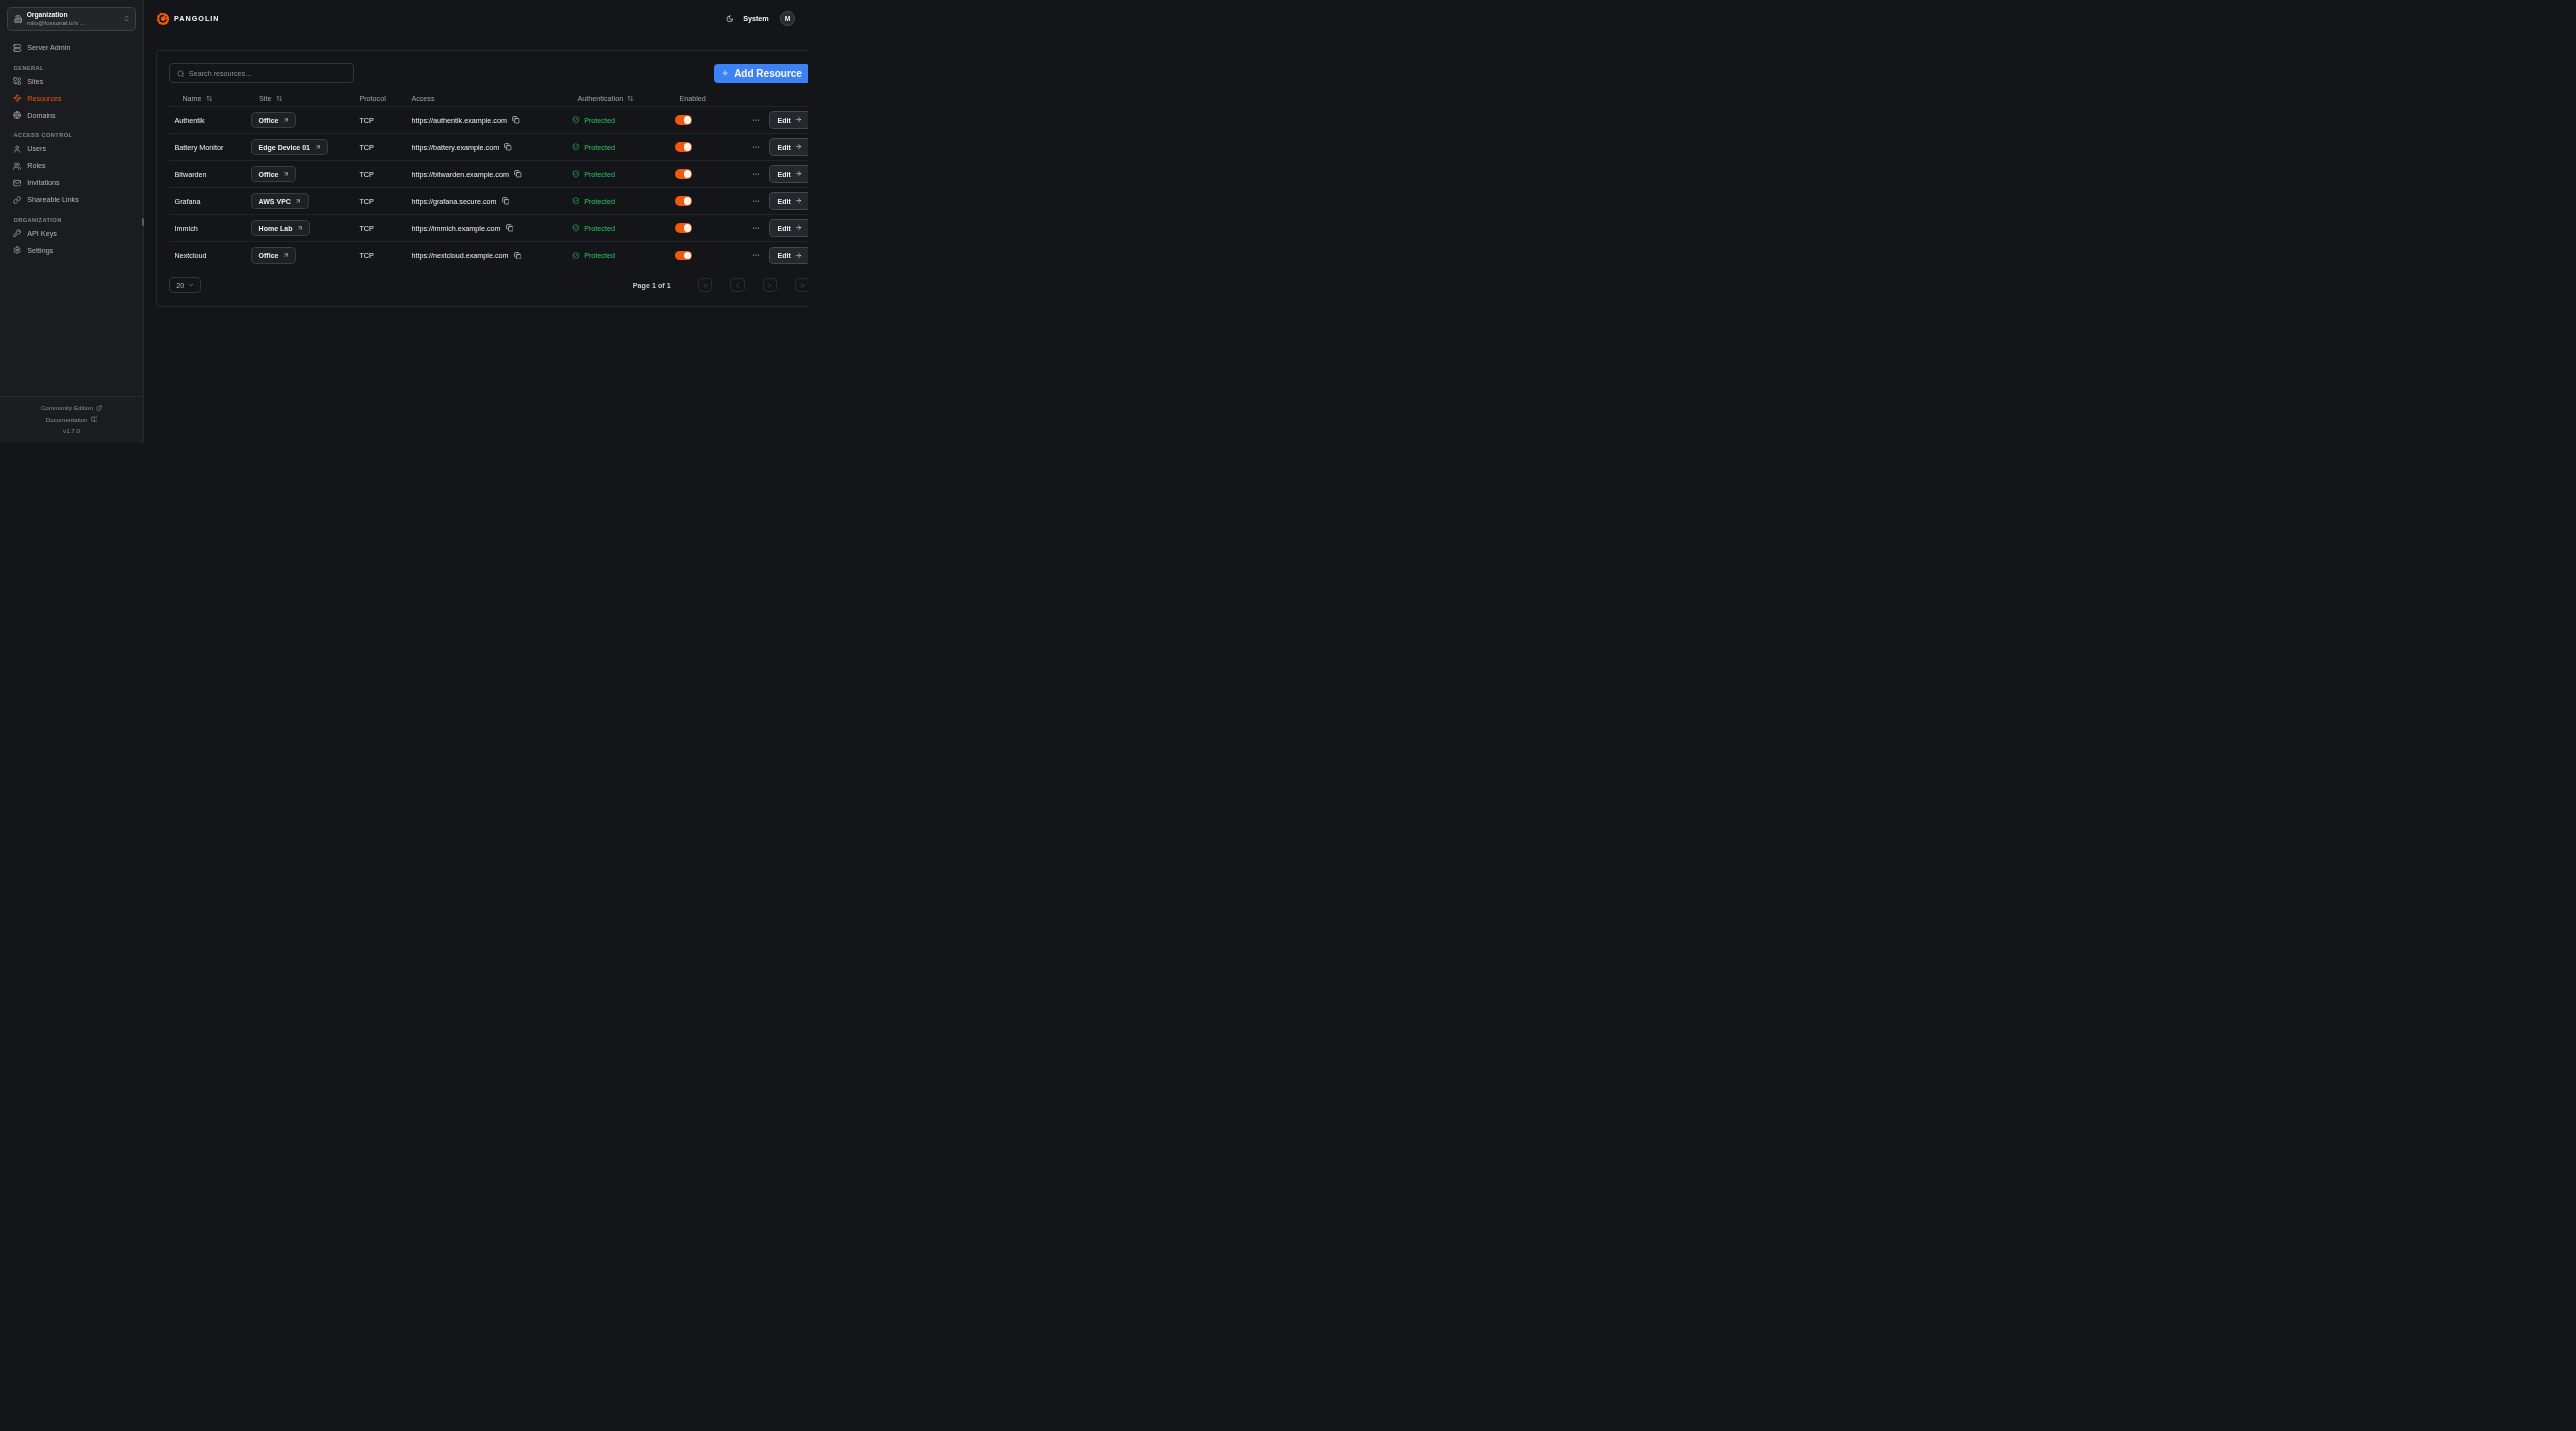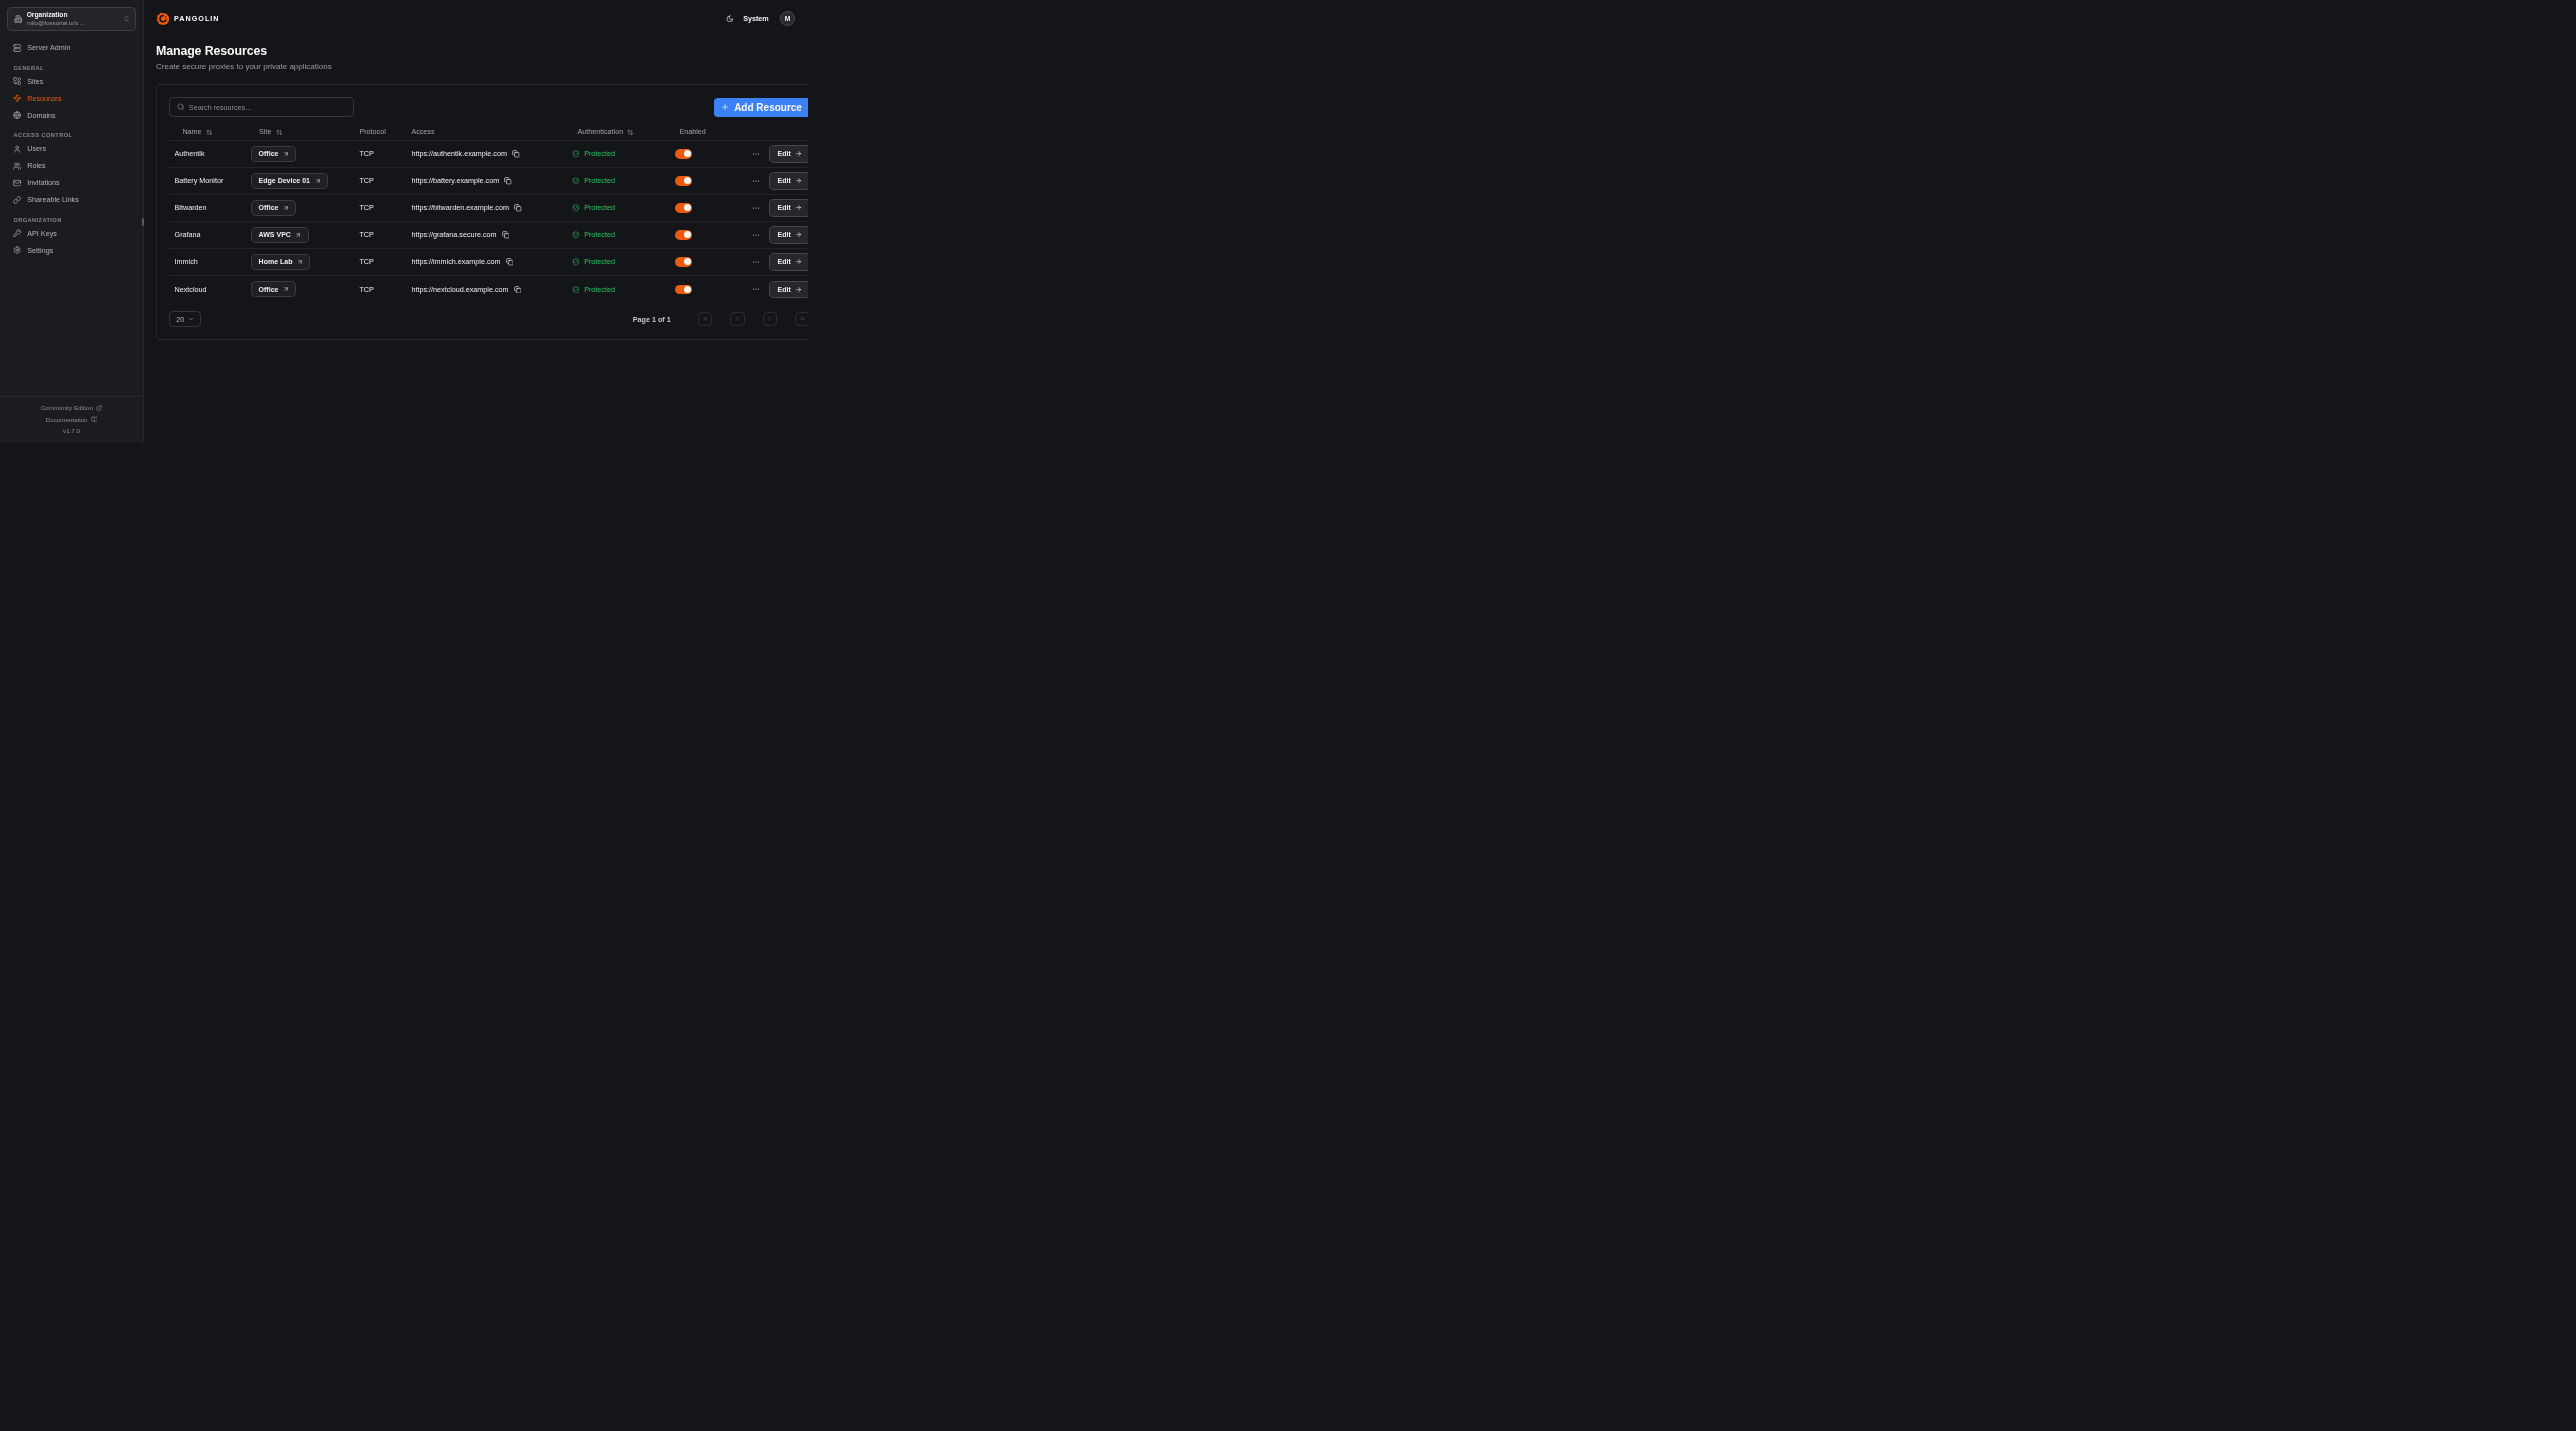--- a/index.html
+++ b/index.html
@@ -361,24 +361,20 @@
             <use href="#i-moon"></use>
           </svg>
         <span>System</span>
       </button>
       <div class="avatar">
         <span>M</span>
       </div>
     </div>
   </div>
 
-  <div class="page-head">
-    <div class="page-title">Manage Resources</div>
-    <div class="page-sub">Create secure proxies to your private applications</div>
-  </div>
 
   <section class="card">
     <div class="toolbar">
       <div class="search-box">
         <svg class="ic i15" viewBox="0 0 15 15" width="7.7" height="7.7">
             <use href="#i-search"></use>
           </svg>
         <input type="text" placeholder="Search resources..." style="">
       </div>
       <button class="add-btn">

